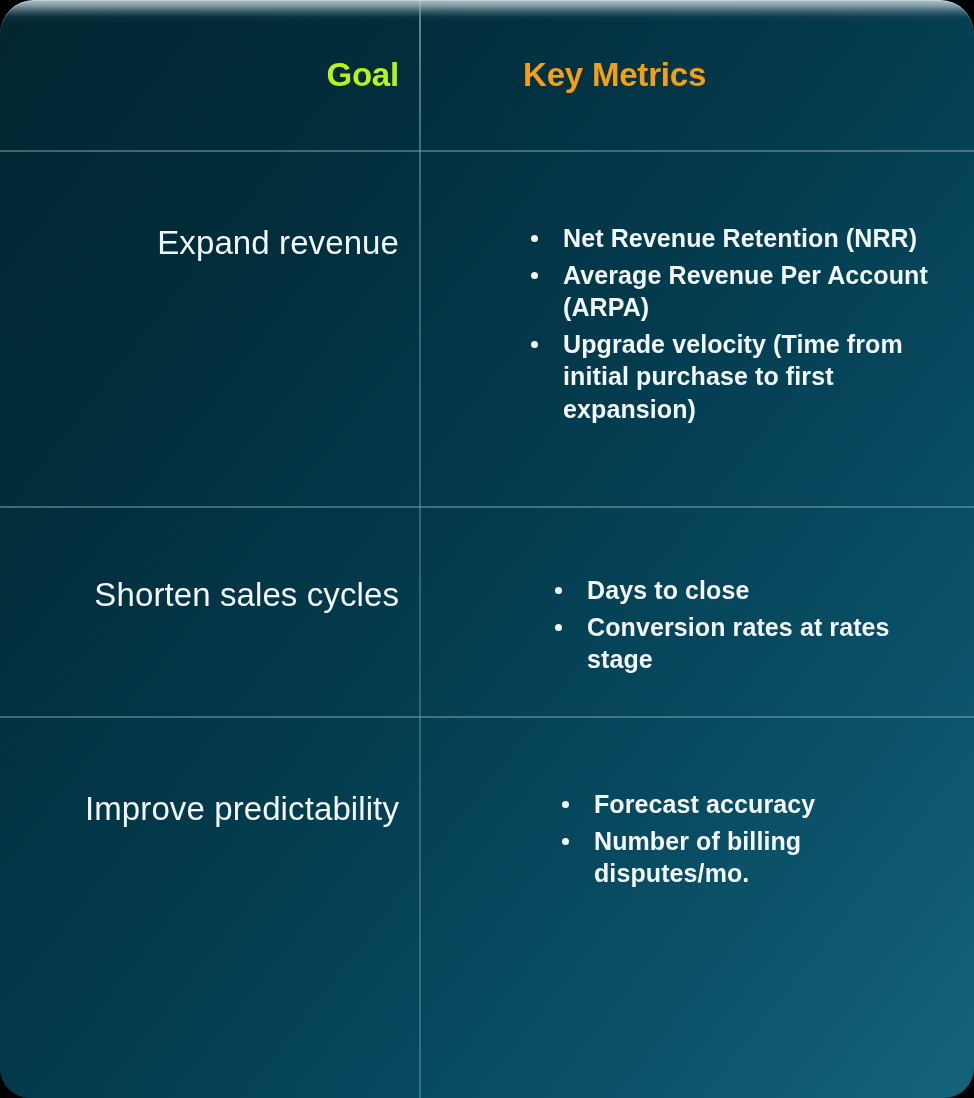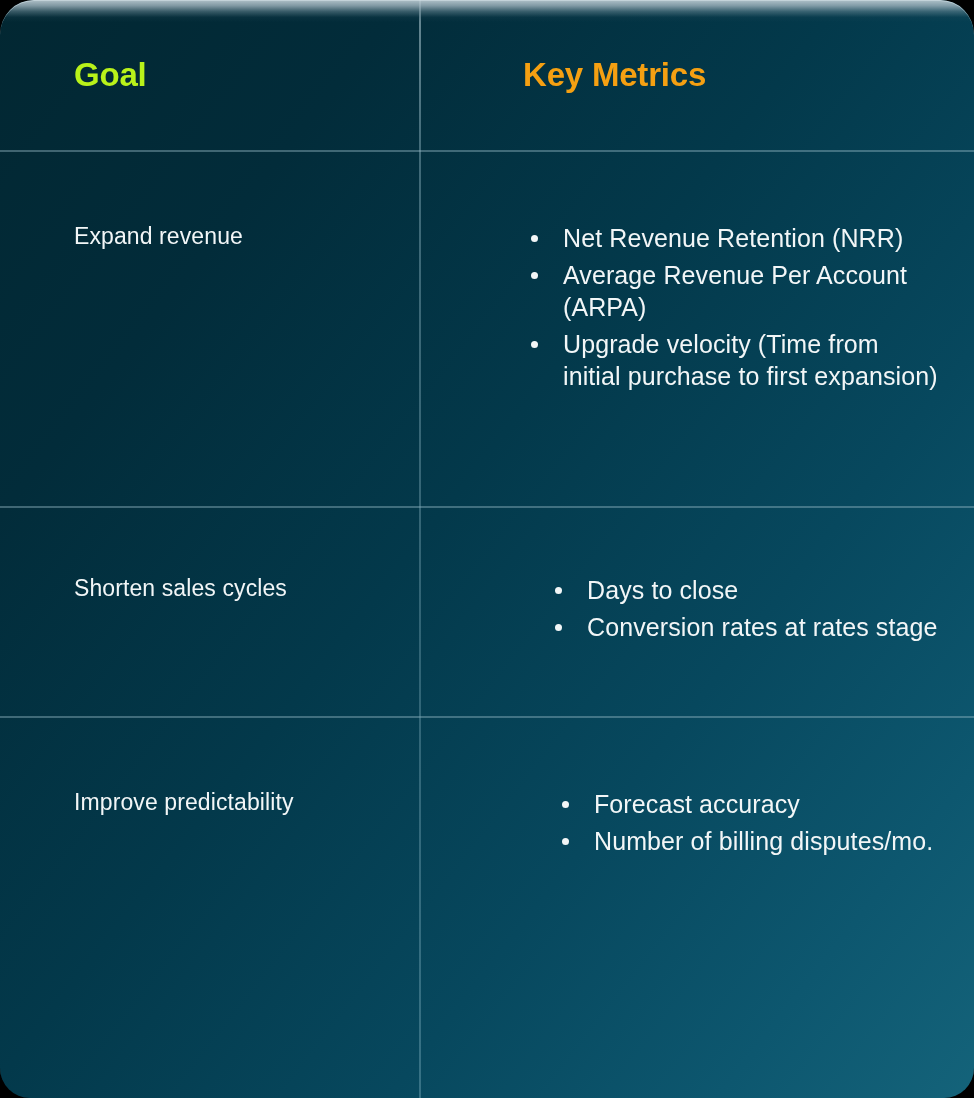--- a/index.html
+++ b/index.html
@@ -92,20 +92,21 @@
     left: 0;
     right: 0;
     display: flex;
     z-index: 5;
   }
   .cell-goal {
     width: 419px;
     box-sizing: border-box;
     padding-left: 74px;
     padding-right: 20px;
+    text-align: right;
   }
   .cell-metrics {
     flex: 1;
     box-sizing: border-box;
     padding-left: 64px;
     padding-right: 32px;
     margin-left: 40px;
   }
 
   
@@ -126,38 +127,39 @@
 
   .row-body .cell-goal,
   .row-body .cell-metrics { padding-top: 72px; }
   #row-2.row-body .cell-goal,
   #row-2.row-body .cell-metrics { padding-top: 68px; }
   #row-3.row-body .cell-goal,
   #row-3.row-body .cell-metrics { padding-top: 72px; }
 
   .goal-text {
     color: #f2f6f7;
-    font-size: 23px;
+    font-size: 33px;
     line-height: 1.28;
     letter-spacing: 0.1px;
   }
 
   ul.metrics {
     margin: 0;
     padding: 0;
     list-style: none;
     color: #f2f6f7;
     font-size: 25px;
     line-height: 1.30;
     letter-spacing: 0.1px;
   }
   ul.metrics > li {
     position: relative;
     padding-left: 40px;
     margin-bottom: 4px;
+    font-weight: bold;
   }
   ul.metrics > li::before {
     content: "";
     position: absolute;
     left: 8px;
     top: 13px;
     width: 7px;
     height: 7px;
     border-radius: 50%;
     background: #f2f6f7;

